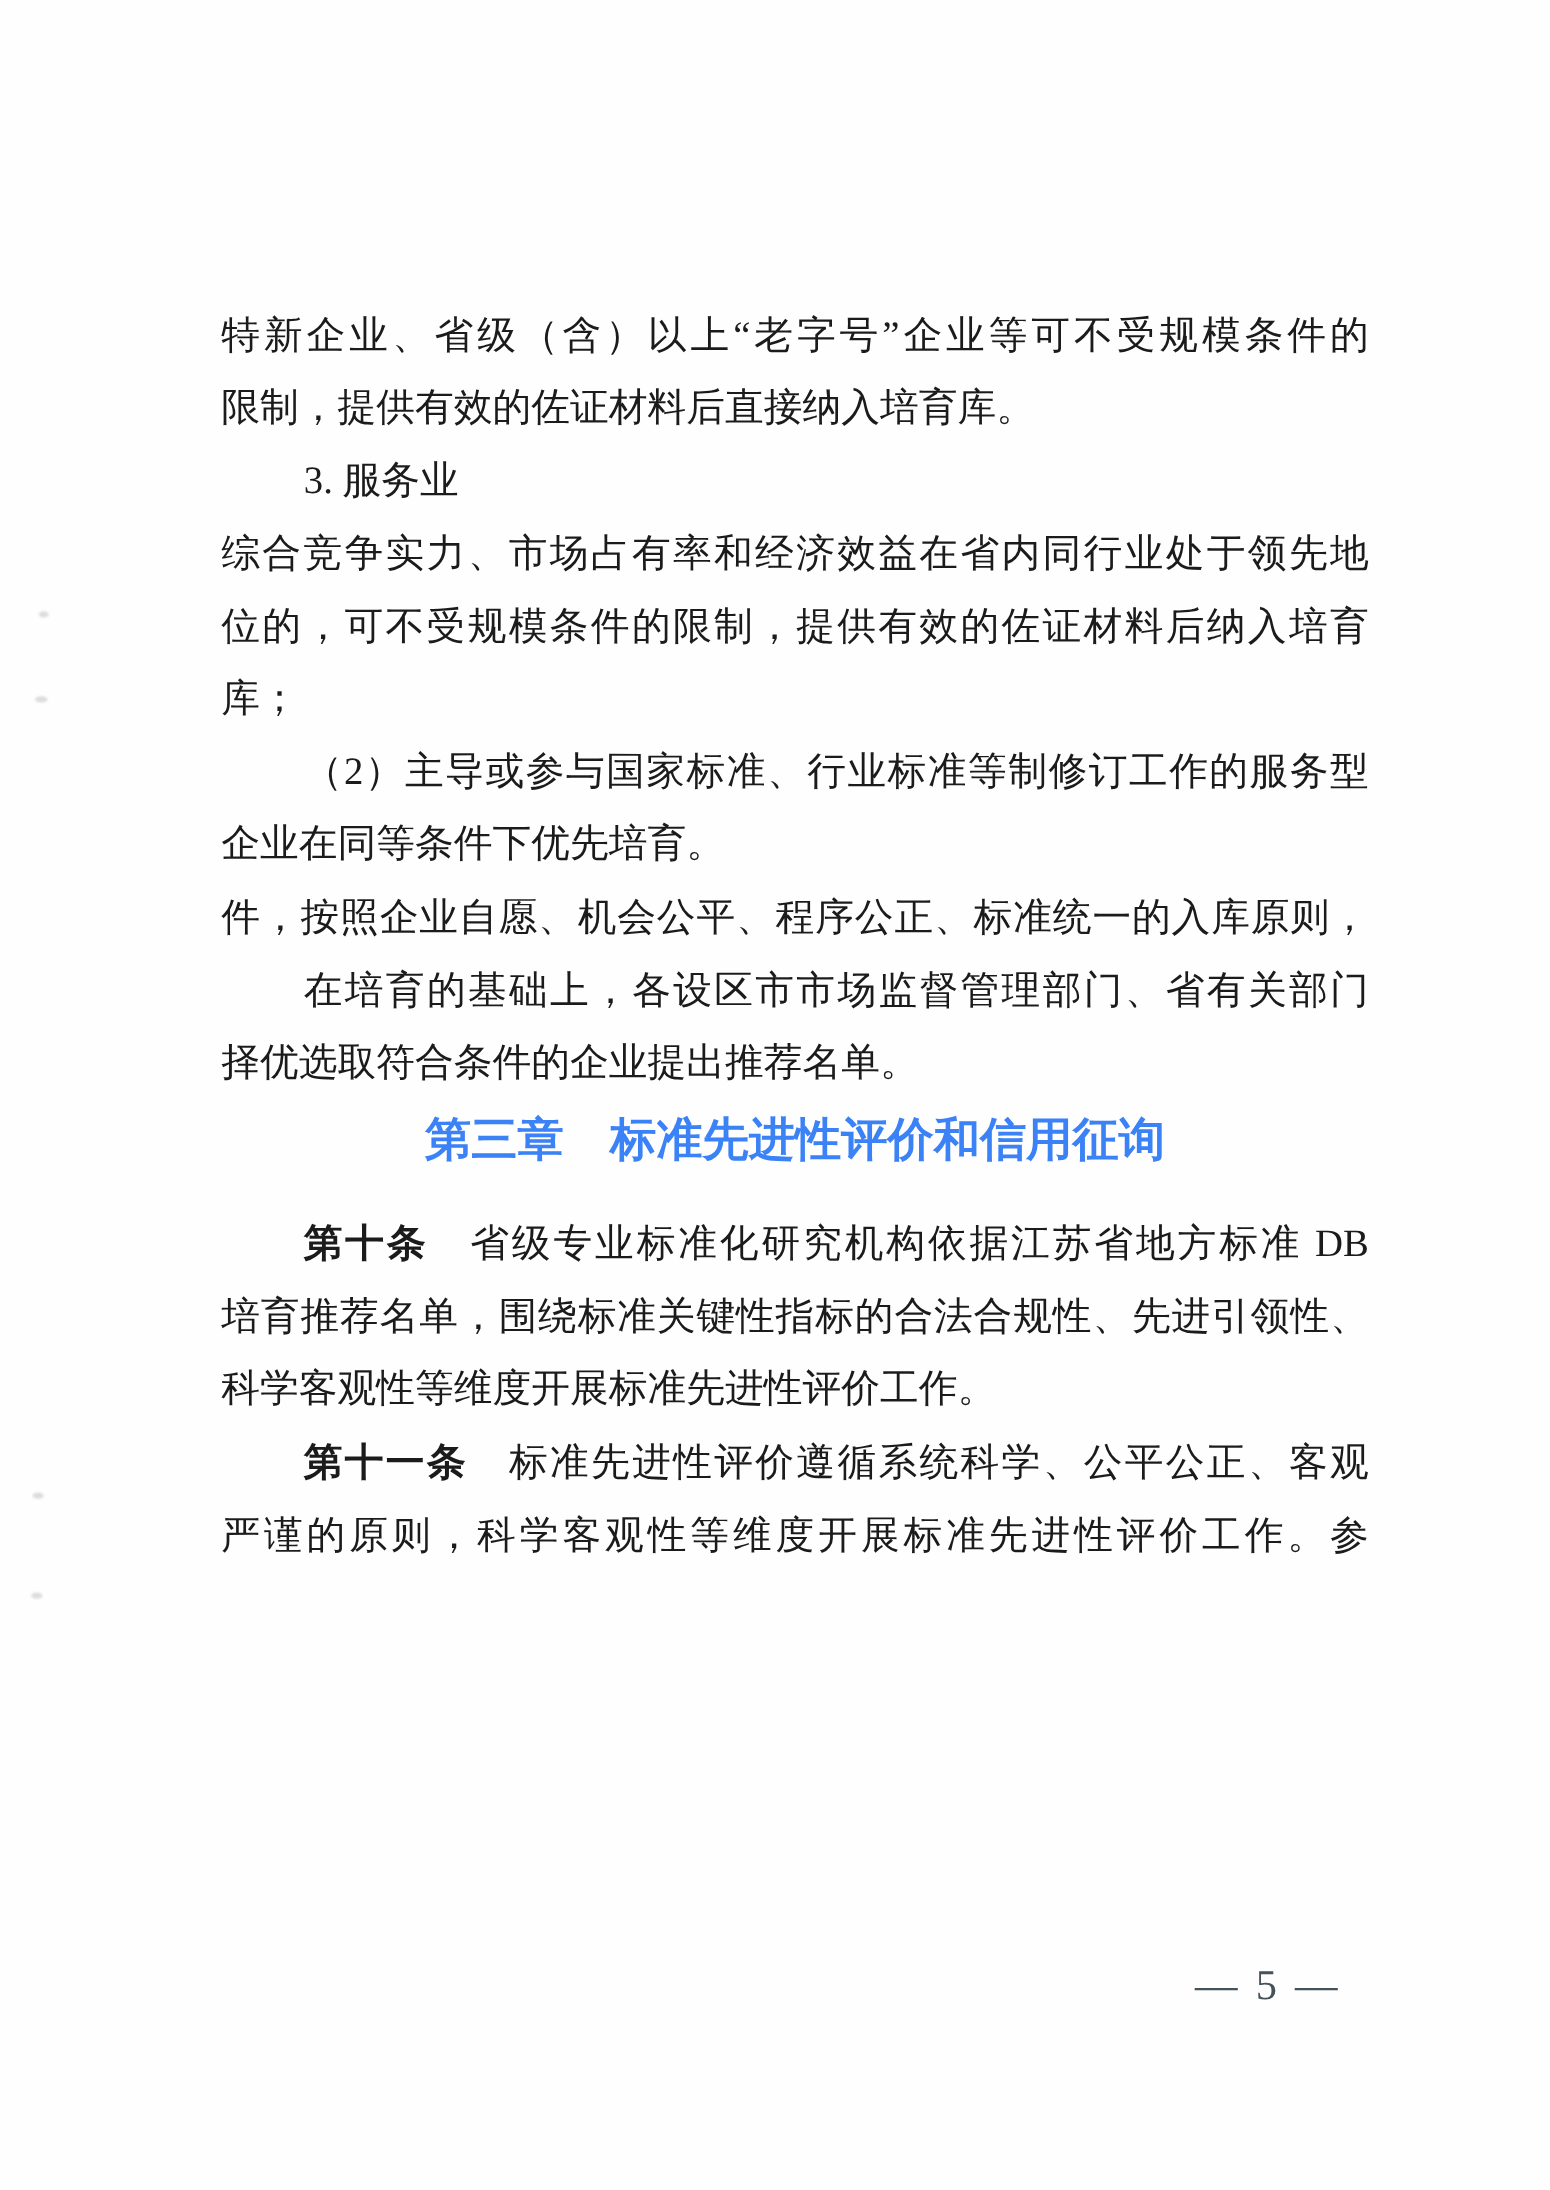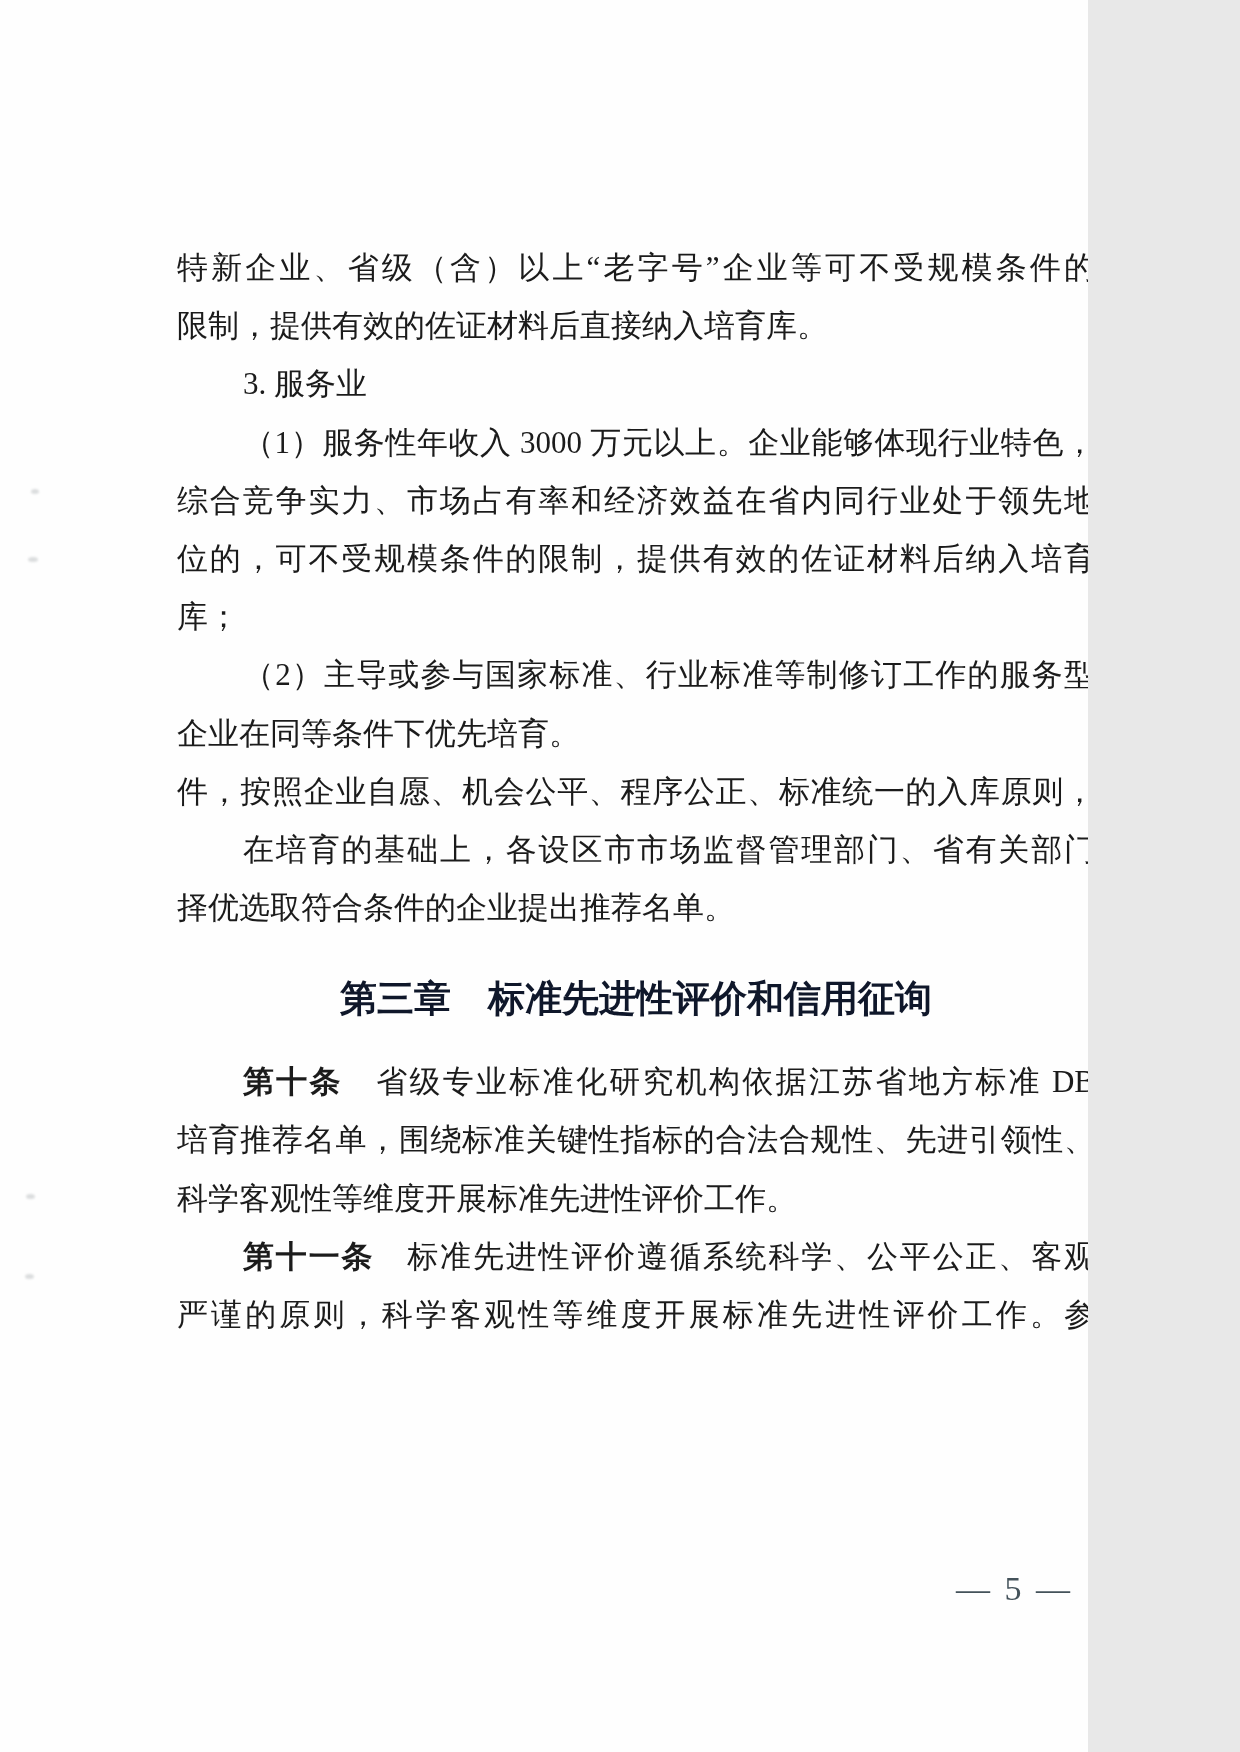--- a/index.html
+++ b/index.html
@@ -1,18 +1,18 @@
 <!DOCTYPE html>
 <html><head>
 <meta charset="utf-8">
 <style>
   html,body { margin:0; padding:0; background:#e8e8e8; }
   .page {
     position:relative;
-    width:1088px; height:1752px;
+    width:1240px; height:1752px;
     background:#fefefe;
     overflow:hidden;
     font-family:"Liberation Serif","DejaVu Serif",serif;
   }
   .textblock {
     position:absolute;
     left:177px; top:239px; width:918px;
     font-size:31px;
     color:#1b1b1b;
   }
@@ -31,24 +31,24 @@
   .para { text-indent:66px; }
   
   .lead {
     font-family:"Liberation Sans","DejaVu Sans",sans-serif;
     font-weight:700;
   }
   .heading {
     font-family:"Liberation Sans","DejaVu Sans",sans-serif;
     font-weight:700;
     font-size:37px;
-    color:#0f172a;
+    color:#3b82f6;
     text-align:center;
     height:58px; line-height:58px;
-    margin:33px 0 25px 0;
+    margin:4px 0 25px 0;
     white-space:nowrap;
   }
   .pagenum {
     position:absolute;
     left:177px; top:1560px;
     width:896px; height:58px; line-height:58px;
     text-align:right;
     font-size:34px;
     letter-spacing:3px;
     color:#44525a;
@@ -75,21 +75,20 @@
   <span class="speck sp1"></span>
   <span class="speck sp2"></span>
   <span class="speck sp3"></span>
   <span class="speck sp4"></span>
 
   <div class="textblock">
 
     <div class="ln jl">特新企业、省级（含）以上“老字号”企业等可不受规模条件的</div>
     <div class="ln">限制，提供有效的佐证材料后直接纳入培育库。</div>
     <div class="ln para">3. 服务业</div>
-    <div class="ln para jl">（1）服务性年收入 3000 万元以上。企业能够体现行业特色，</div>
     <div class="ln jl">综合竞争实力、市场占有率和经济效益在省内同行业处于领先地</div>
     <div class="ln jl">位的，可不受规模条件的限制，提供有效的佐证材料后纳入培育</div>
     <div class="ln">库；</div>
     <div class="ln para jl">（2）主导或参与国家标准、行业标准等制修订工作的服务型</div>
     <div class="ln">企业在同等条件下优先培育。</div>
     <div class="ln jl">件，按照企业自愿、机会公平、程序公正、标准统一的入库原则，</div>
     <div class="ln para jl">在培育的基础上，各设区市市场监督管理部门、省有关部门</div>
     <div class="ln">择优选取符合条件的企业提出推荐名单。</div>
 
     <div class="heading">第三章　标准先进性评价和信用征询</div>

